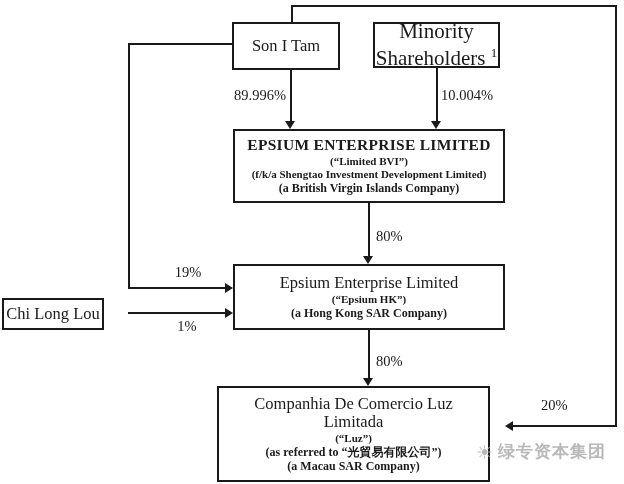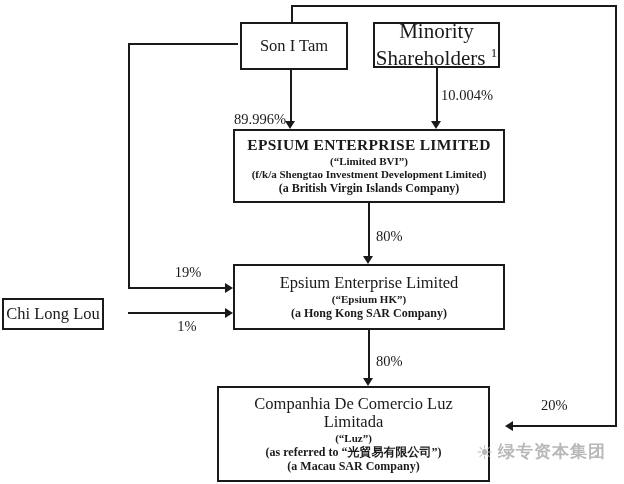--- a/index.html
+++ b/index.html
@@ -46,39 +46,39 @@
   <div class="pct" style="left:541px;top:397px;">20%</div>
 
   <div class="hline" style="left:128px;top:43px;width:110px;"></div>
   <div class="vline" style="left:128px;top:43px;height:246px;"></div>
   <div class="hline" style="left:128px;top:287px;width:97px;"></div>
   <div class="arrow-right" style="left:225px;top:283px;"></div>
   <div class="pct" style="left:160px;top:264px;width:56px;text-align:center;">19%</div>
 
   <div class="vline" style="left:290px;top:70px;height:52px;"></div>
   <div class="arrow-down" style="left:285px;top:121px;"></div>
-  <div class="pct" style="left:222px;top:87px;width:64px;text-align:right;margin-top:24px;">89.996%</div>
+  <div class="pct" style="left:222px;top:87px;width:64px;text-align:right;">89.996%</div>
 
   <div class="vline" style="left:436px;top:68px;height:54px;"></div>
   <div class="arrow-down" style="left:431px;top:121px;"></div>
   <div class="pct" style="left:441px;top:87px;">10.004%</div>
 
   <div class="vline" style="left:368px;top:203px;height:53px;"></div>
   <div class="arrow-down" style="left:363px;top:256px;"></div>
   <div class="pct" style="left:376px;top:228px;">80%</div>
 
   <div class="hline" style="left:128px;top:312px;width:97px;"></div>
   <div class="arrow-right" style="left:225px;top:308px;"></div>
   <div class="pct" style="left:162px;top:318px;width:50px;text-align:center;">1%</div>
 
   <div class="vline" style="left:368px;top:330px;height:48px;"></div>
   <div class="arrow-down" style="left:363px;top:378px;"></div>
   <div class="pct" style="left:376px;top:353px;">80%</div>
 
-  <div class="box" style="left:240px;top:22px;width:108px;height:48px;">
+  <div class="box" style="left:232px;top:22px;width:108px;height:48px;">
     <div class="t-main">Son I Tam</div>
   </div>
 
   <div class="box" style="left:373px;top:22px;width:127px;height:46px;font-size:21px;">
     <div>Minority</div>
     <div><span>Shareholders </span><sup>1</sup></div>
   </div>
 
   <div class="box" style="left:233px;top:129px;width:272px;height:74px;">
     <div class="t-caps">EPSIUM ENTERPRISE LIMITED</div>

